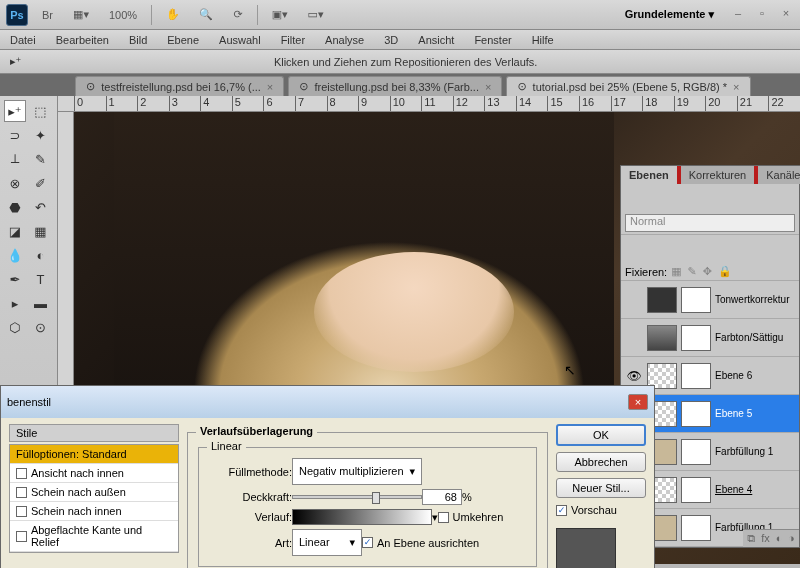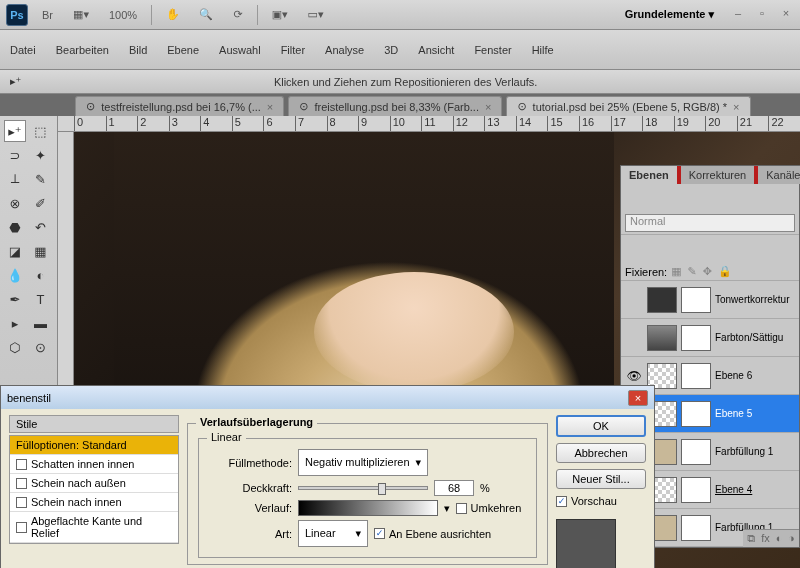--- a/index.html
+++ b/index.html
@@ -7,21 +7,21 @@
 
 
 .top-bar { height: 30px; background: linear-gradient(#d9d9d9,#c4c4c4); border-bottom: 1px solid #888; display: flex; align-items: center; padding: 0 6px; gap: 8px; }
 .ps-icon { width: 22px; height: 22px; background: #0a2540; border: 1px solid #4a6a8a; border-radius: 3px; color: #5bb3f0; text-align: center; line-height: 20px; font-weight: bold; font-size: 11px; }
 .top-btn { padding: 2px 6px; color: #555; }
 .top-sep { width: 1px; height: 20px; background: #999; }
 .workspace { margin-left: auto; font-weight: bold; padding: 2px 8px; }
 .win-ctrl { width: 16px; height: 16px; color: #666; text-align: center; }
 
 
-.menu-bar { height: 40px; background: linear-gradient(#d9d9d9,#c4c4c4); border-bottom: 1px solid #888; display: flex; align-items: center; padding: 0 10px; gap: 20px; }
+.menu-bar { height: 20px; background: linear-gradient(#d9d9d9,#c4c4c4); border-bottom: 1px solid #888; display: flex; align-items: center; padding: 0 10px; gap: 20px; }
 .menu-item { color: #333; }
 
 
 .options-bar { height: 24px; background: linear-gradient(#d9d9d9,#c4c4c4); border-bottom: 1px solid #888; display: flex; align-items: center; padding: 0 10px; color: #333; }
 .options-bar .hint { margin: 0 auto; }
 
 
 .doc-tabs { height: 22px; background: #6b6b6b; display: flex; align-items: flex-end; padding-left: 75px; }
 .doc-tab { height: 20px; padding: 2px 10px; background: #aaa; border: 1px solid #888; border-bottom: none; border-radius: 3px 3px 0 0; margin-right: 4px; color: #333; display: flex; align-items: center; gap: 6px; }
 .doc-tab.active { background: #c8c8c8; }
@@ -57,40 +57,40 @@
 .thumb { width: 30px; height: 26px; background: #fff; border: 1px solid #666; }
 .thumb.checker { background: repeating-conic-gradient(#ccc 0% 25%,#fff 0% 50%) 50% / 8px 8px; }
 .thumb.dark { background: #333; }
 .thumb.tan { background: #c8b898; }
 .mask { width: 30px; height: 26px; background: #fff; border: 1px solid #666; }
 .layer-name { flex: 1; font-size: 10px; }
 .layer-icons { position: absolute; bottom: 0; right: 0; background: #b8b8b8; border-top: 1px solid #888; padding: 2px 4px; display: flex; gap: 6px; font-size: 10px; color: #666; }
 
 
 .dialog { position: absolute; left: 0; top: 385px; width: 655px; background: #ece9d8; border: 1px solid #666; z-index: 20; }
-.dlg-title { height: 23px; background: linear-gradient(#dce8f8,#b8d0e8); padding: 2px 6px; display: flex; align-items: center; }
+.dlg-title { height: 32px; background: linear-gradient(#dce8f8,#b8d0e8); padding: 2px 6px; display: flex; align-items: center; }
 .dlg-title span { flex: 1; }
 .dlg-close { width: 20px; height: 16px; background: #d04030; color: #fff; text-align: center; border: 1px solid #888; border-radius: 2px; line-height: 14px; }
 .dlg-body { display: flex; padding: 6px 8px; gap: 8px; }
 .dlg-left { width: 170px; }
 .dlg-left-hdr { background: #d0d0d0; border: 1px solid #999; padding: 2px 6px; margin-bottom: 2px; }
 .style-list { border: 1px solid #999; background: #fff; }
 .style-item { padding: 3px 6px; border-bottom: 1px solid #ddd; display: flex; align-items: center; gap: 4px; }
 .style-item.hdr { background: #eab308; }
 .chk { width: 11px; height: 11px; border: 1px solid #666; background: #fff; }
 .dlg-center { flex: 1; }
 .group-box { border: 1px solid #999; padding: 6px 10px; position: relative; margin-top: 8px; }
 .group-label { position: absolute; top: -8px; left: 8px; background: #ece9d8; padding: 0 4px; font-weight: bold; }
 .group-inner { border: 1px solid #999; padding: 6px 10px; margin-top: 8px; position: relative; }
-.field-row { display: flex; align-items: center; margin: 4px 3px; gap: 6px; }
+.field-row { display: flex; align-items: center; margin: 4px 3px; }
 .field-label { width: 80px; text-align: right; }
 .select-box { border: 1px solid #888; background: #fff; padding: 6px 6px; min-width: 130px; display: flex; justify-content: space-between; }
 .slider { width: 130px; height: 4px; background: #d0d0d0; border: 1px solid #888; position: relative; }
 .slider-thumb { position: absolute; top: -4px; left: 62%; width: 8px; height: 12px; background: #e0e0e0; border: 1px solid #666; }
-.num-input { width: 40px; border: 1px solid #888; background: #fff; padding: 1px 4px; text-align: center; }
+.num-input { width: 40px; border: 1px solid #888; background: #fff; padding: 1px 4px; text-align: right; }
 .grad-bar { width: 140px; height: 16px; background: linear-gradient(90deg,#000,#fff); border: 1px solid #666; }
 .chk-lbl { display: flex; align-items: center; gap: 4px; }
 .chk-lbl .chk.on::after { content: "✓"; font-size: 9px; color: #2060c0; display: block; text-align: center; line-height: 9px; }
 .angle-dial { width: 28px; height: 28px; border: 1px solid #666; border-radius: 50%; background: #fff; position: relative; }
 .angle-dial::after { content: ""; position: absolute; left: 50%; top: 50%; width: 10px; height: 1px; background: #000; transform: rotate(-124deg); transform-origin: left center; }
 .dlg-right { width: 90px; display: flex; flex-direction: column; gap: 6px; }
 .dlg-btn { border: 1px solid #888; background: linear-gradient(#f8f8f8,#e0e0e0); padding: 3px 0; text-align: center; border-radius: 3px; }
 .dlg-btn.primary { border: 2px solid #4080d0; }
 </style>
 </head>
@@ -285,21 +285,21 @@
     <span>benenstil</span>
     <div class="dlg-close">×</div>
   </div>
   <div class="dlg-body">
     <div class="dlg-left">
       <div class="dlg-left-hdr">Stile</div>
       <div class="style-list">
         <div class="style-item hdr">Fülloptionen: Standard</div>
         <div class="style-item">
             <div class="chk"></div>
-            <span>Schatten innen innen</span>
+            <span>Ansicht nach innen</span>
           </div>
         <div class="style-item">
             <div class="chk"></div>
             <span>Schein nach außen</span>
           </div>
         <div class="style-item">
             <div class="chk"></div>
             <span>Schein nach innen</span>
           </div>
         <div class="style-item">

